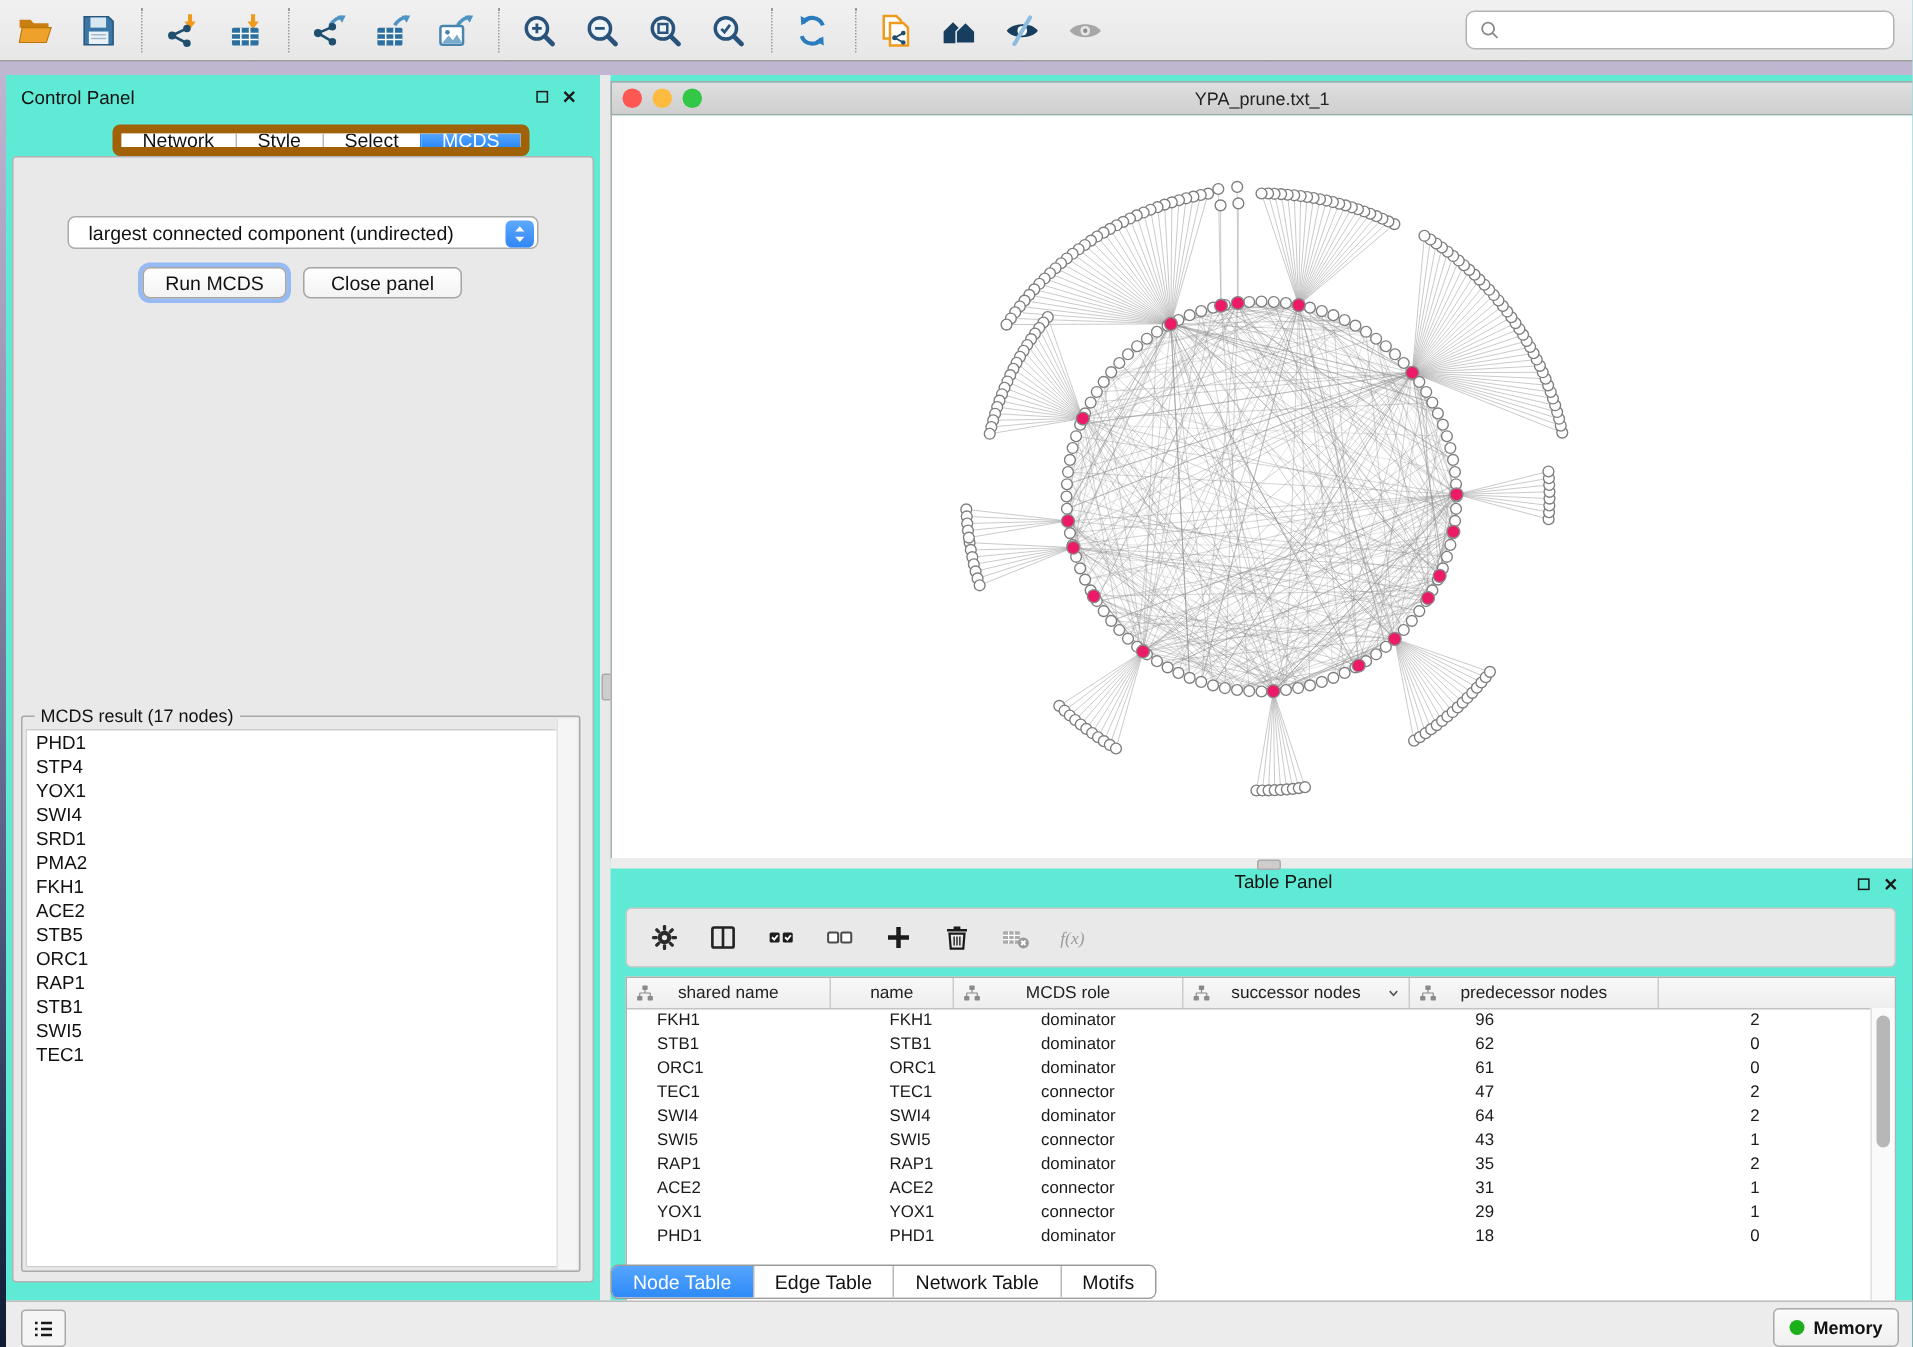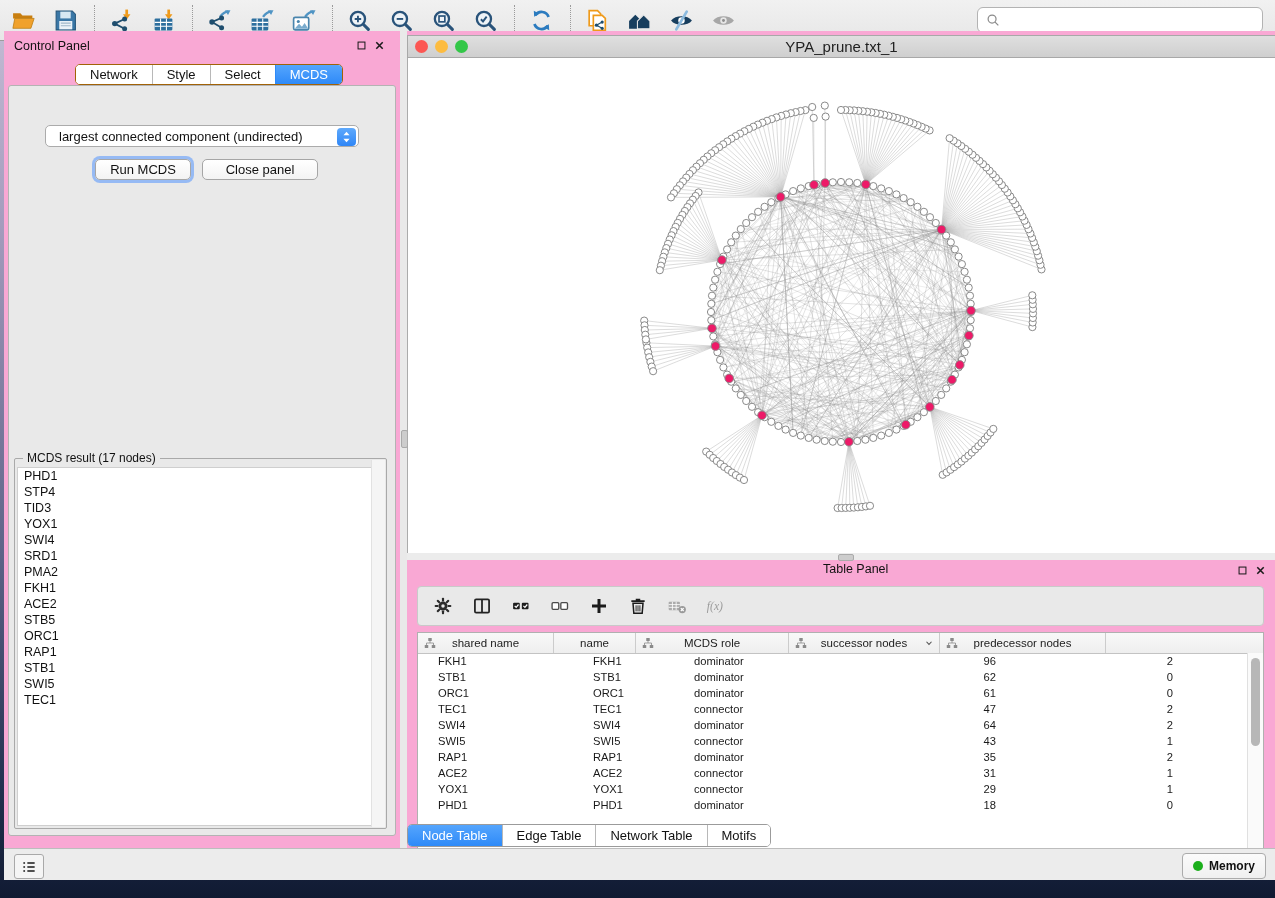--- a/index.html
+++ b/index.html
@@ -14,56 +14,56 @@
     border-bottom:1px solid #9c9c9c;display:flex;align-items:center;padding-left:8px;}
   .tb-btn{width:30px;height:30px;margin-right:12px;display:flex;align-items:center;justify-content:center;border-radius:4px;}
   .tb-btn svg{width:25px;height:25px;}
   .tb-btn.disabled{opacity:.85;}
   .tb-sep{width:1px;height:30px;border-left:1px dotted #9a9a9a;margin:0 10px 0 2px;}
   #searchbox{right:12px;top:7px;width:286px;height:26px;background:#fff;border:1px solid #b3b3b3;
     border-radius:6px;display:flex;align-items:center;padding-left:7px;}
   #searchbox svg{width:17px;height:17px;}
   #searchbox input{border:none;outline:none;flex:1;height:20px;font-size:12px;background:transparent;font-family:"Liberation Sans",sans-serif;}
   
-  #content{left:4px;top:31px;width:1271px;height:849px;background:#f9a8d4;}
+  #content{left:4px;top:50px;width:1271px;height:849px;background:#5eead4;}
   
   #cp-title{left:10px;top:8px;font-size:12.5px;color:#111;}
   .panel-ctl{display:flex;gap:7px;}
   #cp-ctls{left:352px;top:9px;}
   #tp-ctls{left:1233px;top:532px;}
   .mini{width:11px;height:11px;}
-  #cp-tabs{left:71px;top:33px;height:21px;display:flex;border:1px solid #a16207;border-radius:5px;overflow:hidden;background:#fff;}
+  #cp-tabs{left:71px;top:33px;height:21px;display:flex;border:6px solid #a16207;border-radius:5px;overflow:hidden;background:#fff;}
   .seg{padding:0 14px;display:flex;align-items:center;font-size:13px;color:#111;background:#fff;border-left:1px solid #b8b8b8;}
   .seg:first-child{border-left:none;}
   .seg.active{background:linear-gradient(#55a5fd,#2e8af8);color:#fff;border-left-color:#2e8af8;}
   #cp-box{left:4px;top:54px;width:388px;height:751px;background:#e9e9e9;border:1px solid #b3b3b3;border-radius:3px;}
   #opt-label{left:4px;top:70px;width:388px;text-align:center;font-size:13px;color:#111;}
   #combo{left:41px;top:94px;width:314px;height:22px;background:#fff;border:1px solid #ababab;border-radius:5px;
     display:flex;align-items:center;font-size:13px;color:#111;padding-left:13px;}
   #combo-step{position:absolute;right:2px;top:1.5px;width:19px;height:18px;border-radius:4px;
     background:linear-gradient(#5ea9fc,#2f86f6);display:flex;flex-direction:column;align-items:center;justify-content:center;}
   #combo-step svg{width:11px;height:14px;}
   .btn{height:21px;background:linear-gradient(#ffffff,#f3f3f3);border:1px solid #a6a6a6;border-radius:5px;
     font-size:13px;color:#111;display:flex;align-items:center;justify-content:center;}
   #btn-run{left:91px;top:128px;width:96px;box-shadow:0 0 0 3px rgba(82,148,253,.55);}
-  #btn-close{left:198px;top:128px;width:116px;}
+  #btn-close{left:198px;top:128px;width:106px;}
   #fieldset{left:10px;top:427px;width:373px;height:371px;border:1px solid #a9a9a9;border-radius:2px;}
   #fs-legend{position:absolute;left:8px;top:-8px;background:#e9e9e9;padding:0 4px;font-size:12px;color:#111;}
   #mcds-list{position:absolute;left:2px;top:8px;right:2px;bottom:2px;background:#fff;border:1px solid #cfcfcf;overflow:hidden;}
   .mcds-item{height:16px;line-height:16px;font-size:12.5px;color:#111;padding-left:6px;}
   #mcds-scroll{position:absolute;right:1px;top:1px;bottom:1px;width:13px;background:#f5f5f5;border-left:1px solid #e2e2e2;}
   
   #split-v{left:396px;top:0;width:7px;height:817px;background:#e9e9e9;}
   #split-v .handle{position:absolute;left:0.5px;top:399px;width:5px;height:16px;background:#cdcdcd;border:1px solid #aaa;border-radius:2px;}
   #rightpane{left:403px;top:0;width:868px;height:817px;}
   
   #net-titlebar{left:0;top:4px;width:868px;height:23px;background:linear-gradient(#dfdfdf,#cfcfcf);
     border:1px solid #a8a8a8;border-right:none;display:flex;align-items:center;}
   .tl{width:13px;height:13px;border-radius:50%;margin-left:7px;}
-  #net-title{position:absolute;left:0;width:100%;text-align:center;font-size:15px;color:#222;}
+  #net-title{position:absolute;left:0;width:100%;text-align:center;font-size:12px;color:#222;}
   #net-view{left:0;top:27px;width:868px;height:495px;background:#fff;border-left:1px solid #ababab;}
   #split-h{left:0;top:522px;width:868px;height:7px;background:#ececec;}
   #split-h .handle{position:absolute;left:431px;top:1px;width:14px;height:5px;background:#cdcdcd;border:1px solid #ababab;border-radius:2px;}
   
   #tp-title{left:416px;top:531px;font-size:12.5px;color:#111;}
   #tp-toolbar{left:413px;top:555px;width:847px;height:40px;background:#e9e9e9;border:1px solid #c9c9c9;border-radius:4px;
     display:flex;align-items:center;padding-left:14px;gap:18px;}
   .tpt-btn{width:21px;height:21px;display:flex;align-items:center;justify-content:center;}
   .tpt-btn svg{width:20px;height:20px;}
   #table{left:413px;top:601px;width:847px;height:229px;background:#fff;border:1px solid #b0b0b0;}
@@ -384,21 +384,20 @@
         </svg>
     </span>
   </div>
   <div id="btn-run" class="abs btn">Run MCDS</div>
   <div id="btn-close" class="abs btn">Close panel</div>
   <div id="fieldset" class="abs">
     <div id="fs-legend">MCDS result (17 nodes)</div>
     <div id="mcds-list">
         <div class="mcds-item">PHD1</div>
         <div class="mcds-item">STP4</div>
-        <div class="mcds-item">TID3</div>
         <div class="mcds-item">YOX1</div>
         <div class="mcds-item">SWI4</div>
         <div class="mcds-item">SRD1</div>
         <div class="mcds-item">PMA2</div>
         <div class="mcds-item">FKH1</div>
         <div class="mcds-item">ACE2</div>
         <div class="mcds-item">STB5</div>
         <div class="mcds-item">ORC1</div>
         <div class="mcds-item">RAP1</div>
         <div class="mcds-item">STB1</div>

